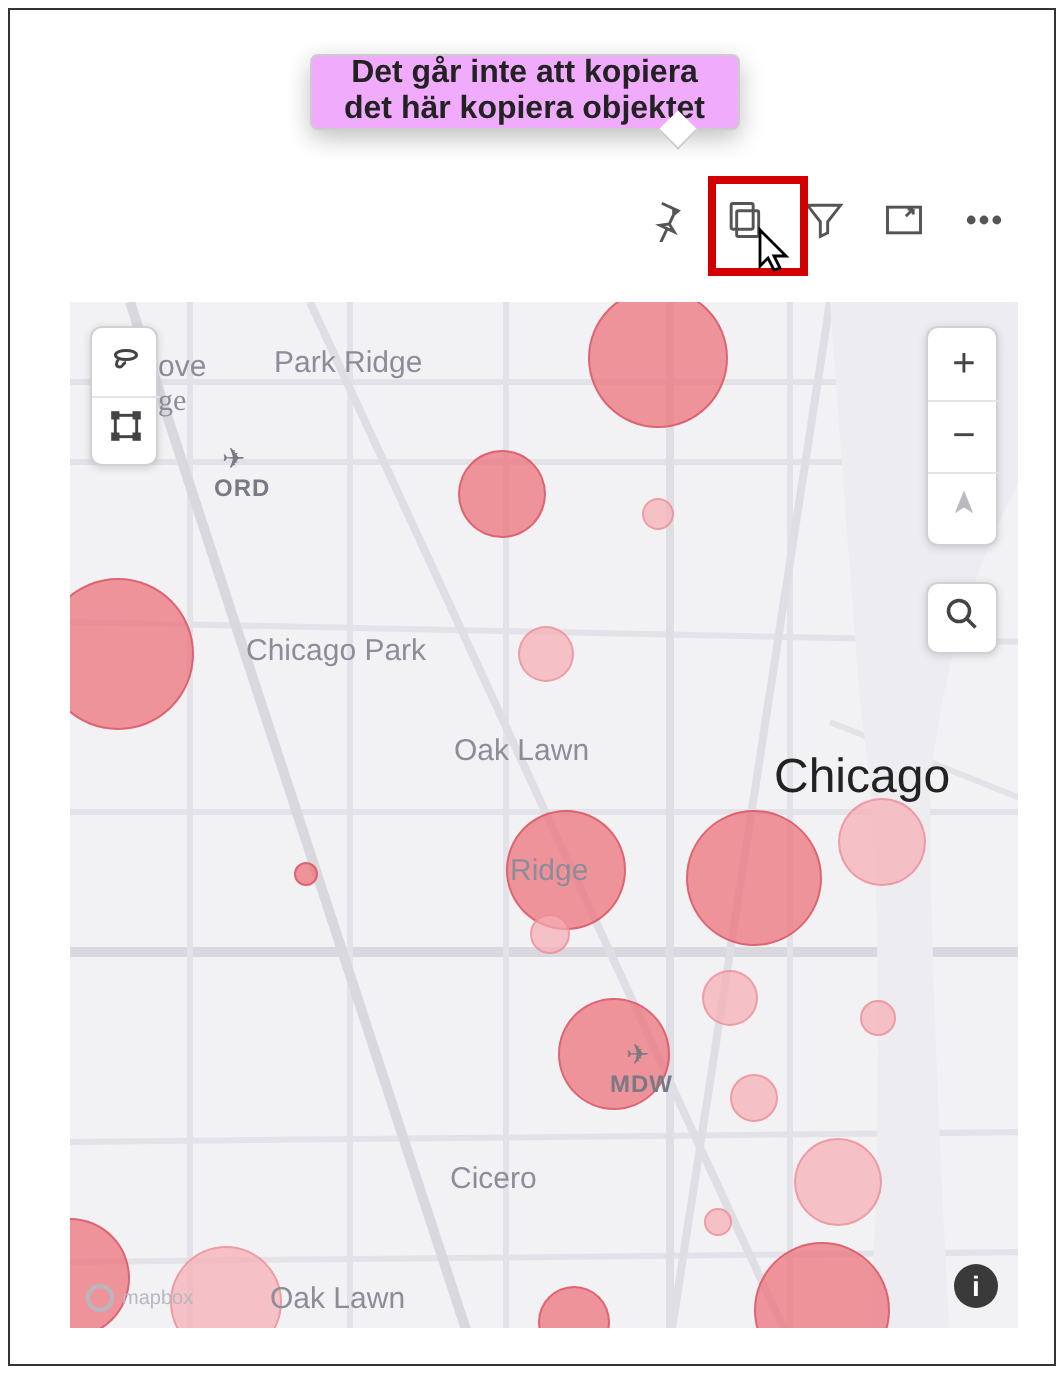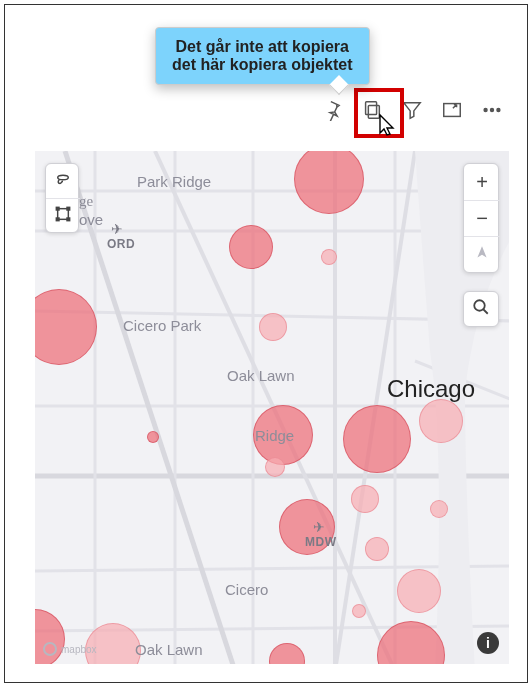--- a/index.html
+++ b/index.html
@@ -2,23 +2,23 @@
 <html><head>
 <meta charset="utf-8">
 <style>
   * { box-sizing: border-box; margin: 0; padding: 0; }
   html, body { width: 532px; height: 687px; font-family: "Segoe UI", Arial, sans-serif; background: #fff; }
   .frame { position: absolute; left: 4px; top: 4px; width: 524px; height: 679px; border: 1px solid #333; }
 
   
   .tooltip {
     position: absolute; left: 150px; top: 22px;
-    background: #7dd3fc; border: 1px solid #ccc; border-radius: 4px;
+    background: #f0abfc; border: 1px solid #ccc; border-radius: 4px;
     box-shadow: 0 4px 12px rgba(0,0,0,.25);
-    padding: 10px 16px; text-align: center; font-size: 16px; font-weight: 600;
+    padding: 0 16px; text-align: center; font-size: 16px; font-weight: 600;
     color: #222; z-index: 50;
   }
   .tooltip .tail {
     position: absolute; left: 50%; bottom: -8px; transform: translateX(70px);
     width: 14px; height: 14px; background: #fff; border-right: 1px solid #ccc; border-bottom: 1px solid #ccc;
     transform: translateX(70px) rotate(45deg);
   }
 
   
   .toolbar {
@@ -194,24 +194,24 @@
     <div class="bubble" style="left:272px; top:376px; width:56px; height:56px; transform:translate(-50%,-50%)"></div>
     <div class="bubble light" style="left:404px; top:358px; width:18px; height:18px; transform:translate(-50%,-50%)"></div>
     <div class="bubble light" style="left:342px; top:398px; width:24px; height:24px; transform:translate(-50%,-50%)"></div>
     <div class="bubble light" style="left:384px; top:440px; width:44px; height:44px; transform:translate(-50%,-50%)"></div>
     <div class="bubble light" style="left:324px; top:460px; width:14px; height:14px; transform:translate(-50%,-50%)"></div>
     <div class="bubble" style="left:0px;   top:488px; width:60px; height:60px; transform:translate(-50%,-50%)"></div>
     <div class="bubble light" style="left:78px;  top:500px; width:56px; height:56px; transform:translate(-50%,-50%)"></div>
     <div class="bubble" style="left:252px; top:510px; width:36px; height:36px; transform:translate(-50%,-50%)"></div>
     <div class="bubble" style="left:376px; top:504px; width:68px; height:68px; transform:translate(-50%,-50%)"></div>
 
-    <div class="mlabel" style="left:44px; top:24px;margin-top:36px;">ove</div>
+    <div class="mlabel" style="left:44px; top:24px;">ove</div>
     <div class="mlabel" style="left:44px; top:42px;font-family:Liberation Serif, serif;">ge</div>
     <div class="mlabel" style="left:102px; top:22px;">Park Ridge</div>
-    <div class="mlabel" style="left:88px; top:166px;">Cicero Park</div>
+    <div class="mlabel" style="left:88px; top:166px;">Chicago Park</div>
     <div class="mlabel" style="left:192px; top:216px;">Oak Lawn</div>
     <div class="mlabel" style="left:220px; top:276px;">Ridge</div>
     <div class="mlabel big" style="left:352px; top:224px;">Chicago</div>
     <div class="mlabel" style="left:190px; top:430px;">Cicero</div>
     <div class="mlabel" style="left:100px; top:490px;">Oak Lawn</div>
 
     <div class="plane" style="left:76px; top:70px;">✈︎</div>
     <div class="mlabel code" style="left:72px; top:86px;">ORD</div>
     <div class="plane" style="left:278px; top:368px;">✈︎</div>
     <div class="mlabel code" style="left:270px; top:384px;">MDW</div>

